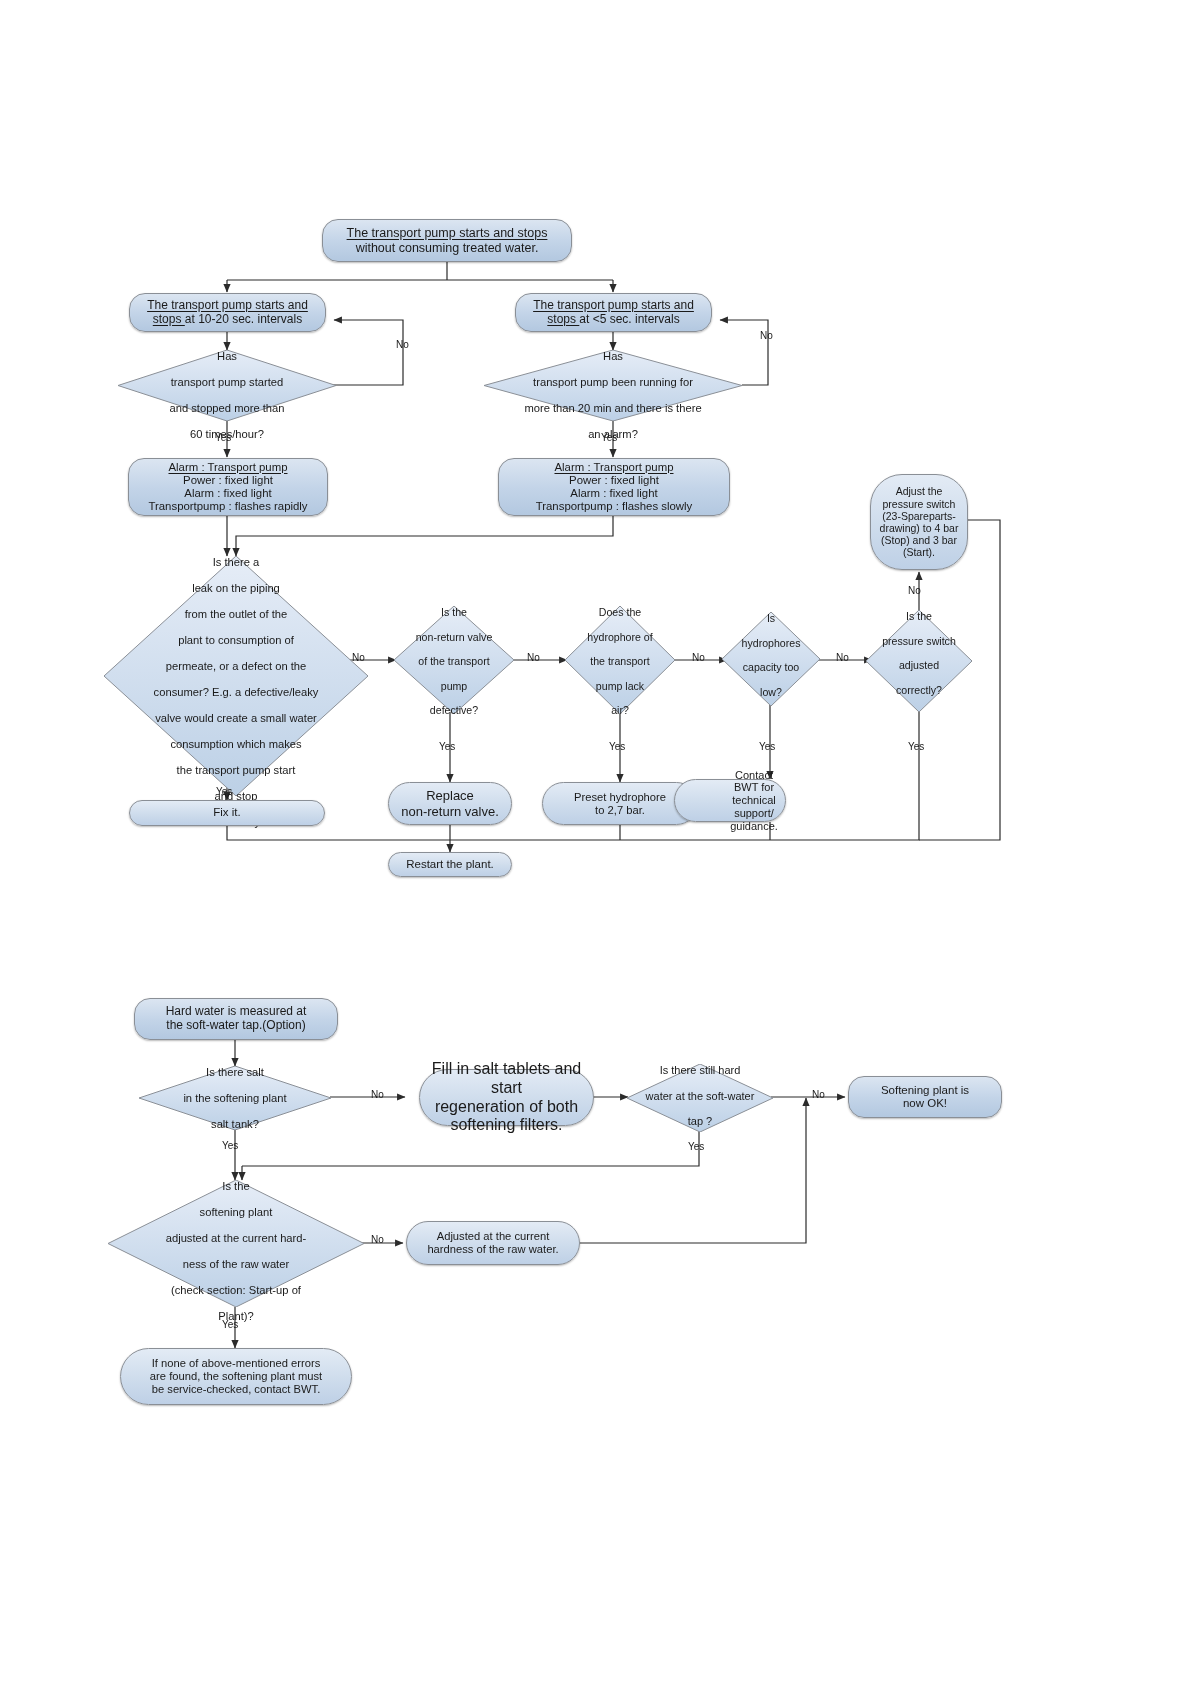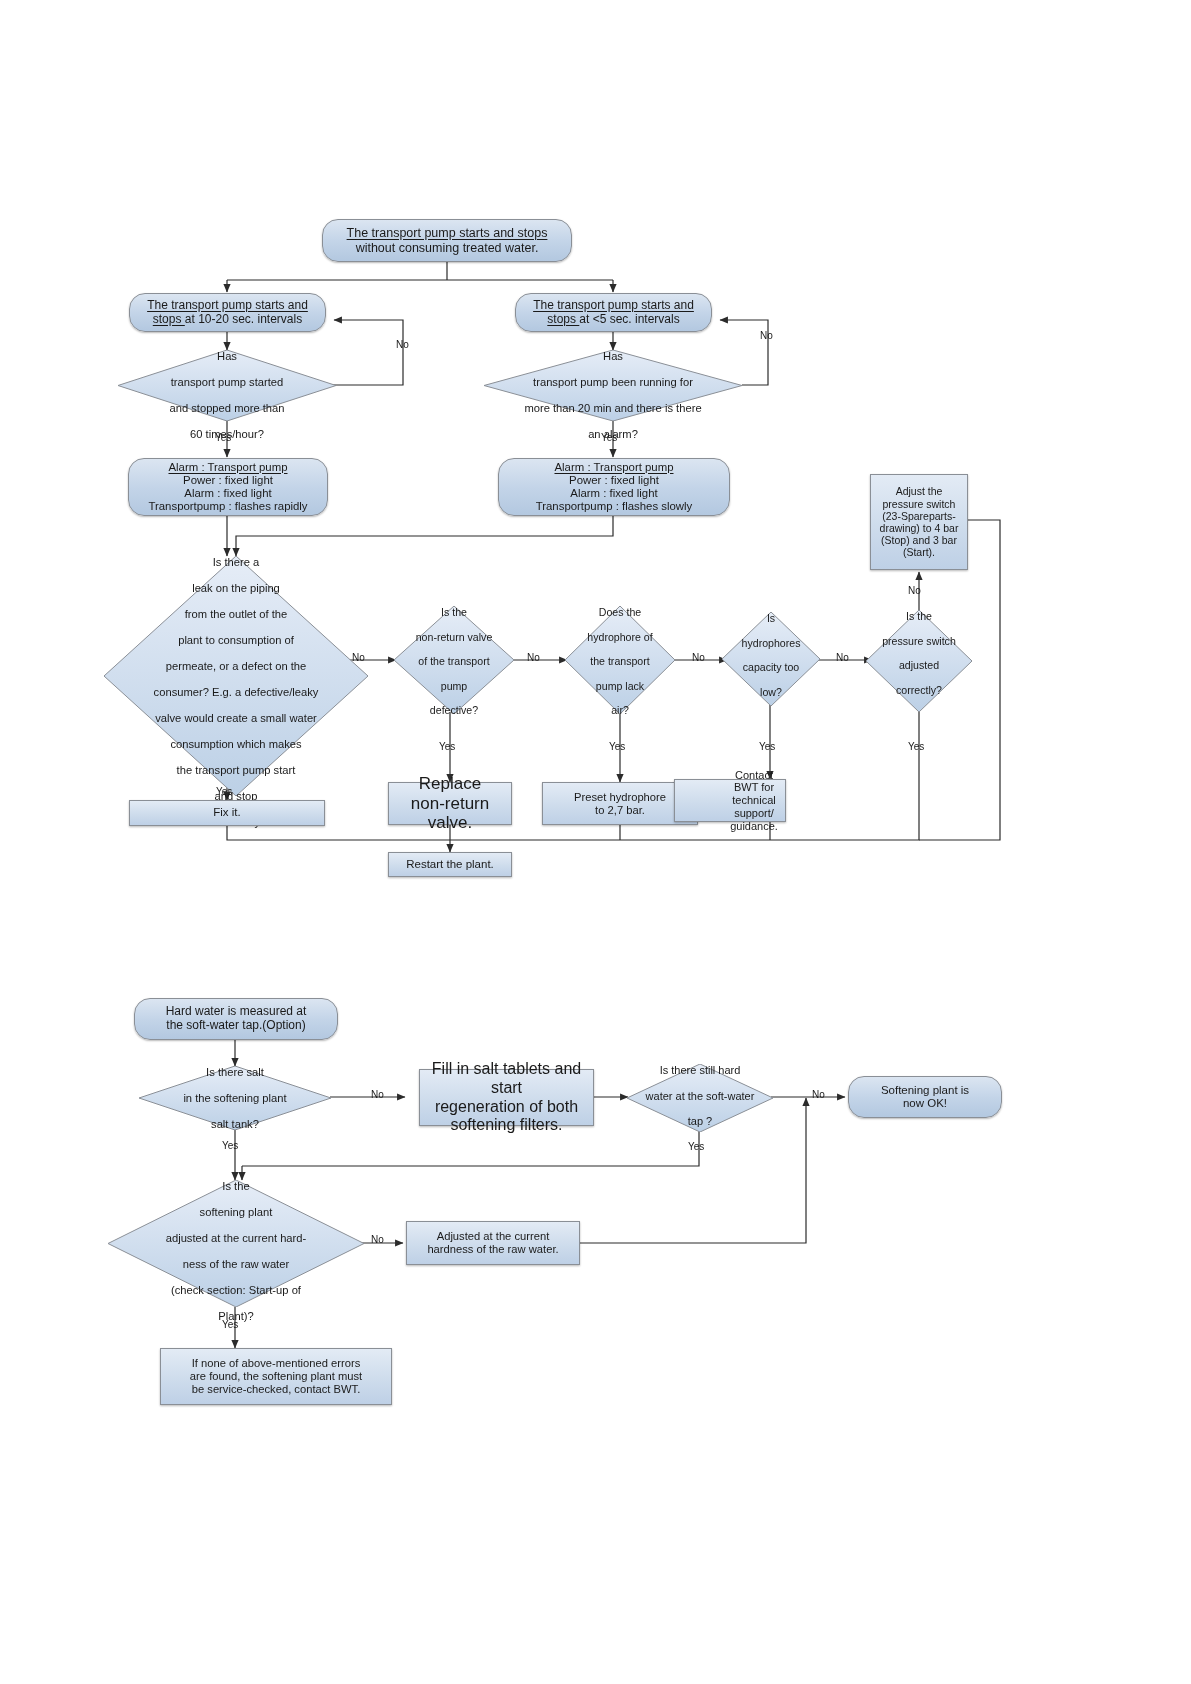--- a/index.html
+++ b/index.html
@@ -4,21 +4,21 @@
 <style>
   html,body{margin:0;padding:0;background:#ffffff;}
   body{width:1191px;height:1684px;position:relative;
        font-family:"Liberation Sans","DejaVu Sans",sans-serif;
        color:#1a1a1a;-webkit-font-smoothing:antialiased;}
   #canvas{position:relative;width:1067px;height:1684px;overflow:hidden;}
   svg.wires{position:absolute;left:0;top:0;width:1191px;height:1684px;pointer-events:none;}
 
   
   .node{position:absolute;box-sizing:border-box;display:flex;align-items:center;
-        justify-content:center;text-align:center;line-height:1.16;}
+        justify-content:center;text-align:center;line-height:1.16;border-radius:32px;}
   .node .tx{display:block;width:100%;padding:0 4px;box-sizing:border-box;}
 
   
   .term{border:1px solid #8a8f96;border-radius:16px;
         background:linear-gradient(180deg,#dbe5f1 0%,#c3d4e8 52%,#b3c8e0 100%);
         box-shadow:0 1px 2px rgba(0,0,0,.28);}
   
   .rect{border:1px solid #8a8f96;
         background:linear-gradient(180deg,#e3ebf5 0%,#cedcec 55%,#bed0e6 100%);
         box-shadow:0 1px 2px rgba(0,0,0,.28);}
@@ -273,21 +273,21 @@
       <span>adjusted</span><br>
       <span>correctly?</span>
     </span>
       </div>
   </div>
 
   <div class="node rect" style="left:129px;top:800px;width:196px;height:26px;font-size:11.5px;">
     <span class="tx">Fix it.</span>
   </div>
 
-  <div class="node rect" style="left:388px;top:782px;width:124px;height:43px;font-size:17px;">
+  <div class="node rect" style="left:388px;top:782px;width:124px;height:43px;font-size:13px;">
     <span class="tx">
       <span>Replace</span><br>
       <span>non-return valve.</span>
     </span>
   </div>
 
   <div class="node rect" style="left:542px;top:782px;width:156px;height:43px;font-size:11.2px;">
     <span class="tx">
       <span>Preset hydrophore</span><br>
       <span>to 2,7 bar.</span>
@@ -385,21 +385,21 @@
       </div>
   </div>
 
   <div class="node rect" style="left:406px;top:1221px;width:174px;height:44px;font-size:11.2px;">
     <span class="tx">
       <span>Adjusted at the current</span><br>
       <span>hardness of the raw water.</span>
     </span>
   </div>
 
-  <div class="node rect" style="left:120px;top:1348px;width:232px;height:57px;font-size:11.2px;margin-left:40px;">
+  <div class="node rect" style="left:120px;top:1348px;width:232px;height:57px;font-size:11.2px;">
     <span class="tx">
       <span>If none of above-mentioned errors</span><br>
       <span>are found, the softening plant must</span><br>
       <span>be service-checked, contact BWT.</span>
     </span>
   </div>
 
   <div class="edge-lbl" style="left:371px;top:1089px;">No</div>
   <div class="edge-lbl" style="left:812px;top:1089px;">No</div>
   <div class="edge-lbl" style="left:222px;top:1140px;">Yes</div>

